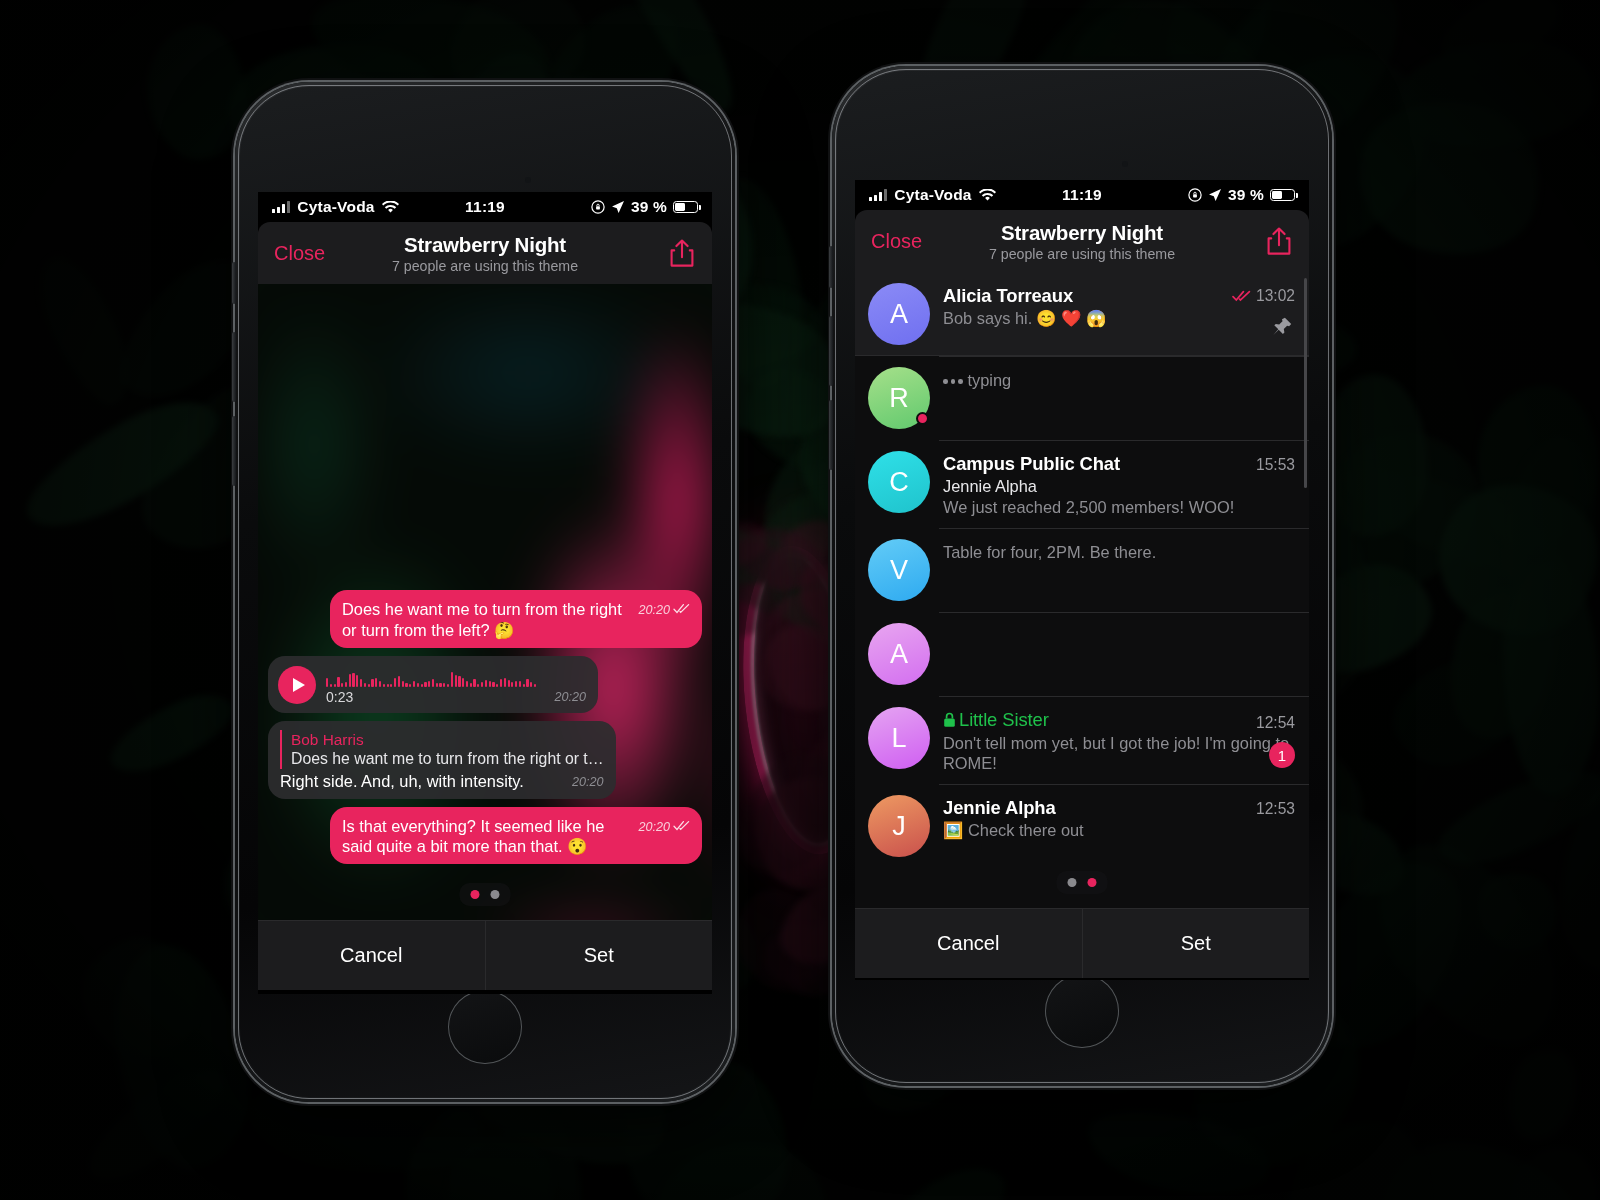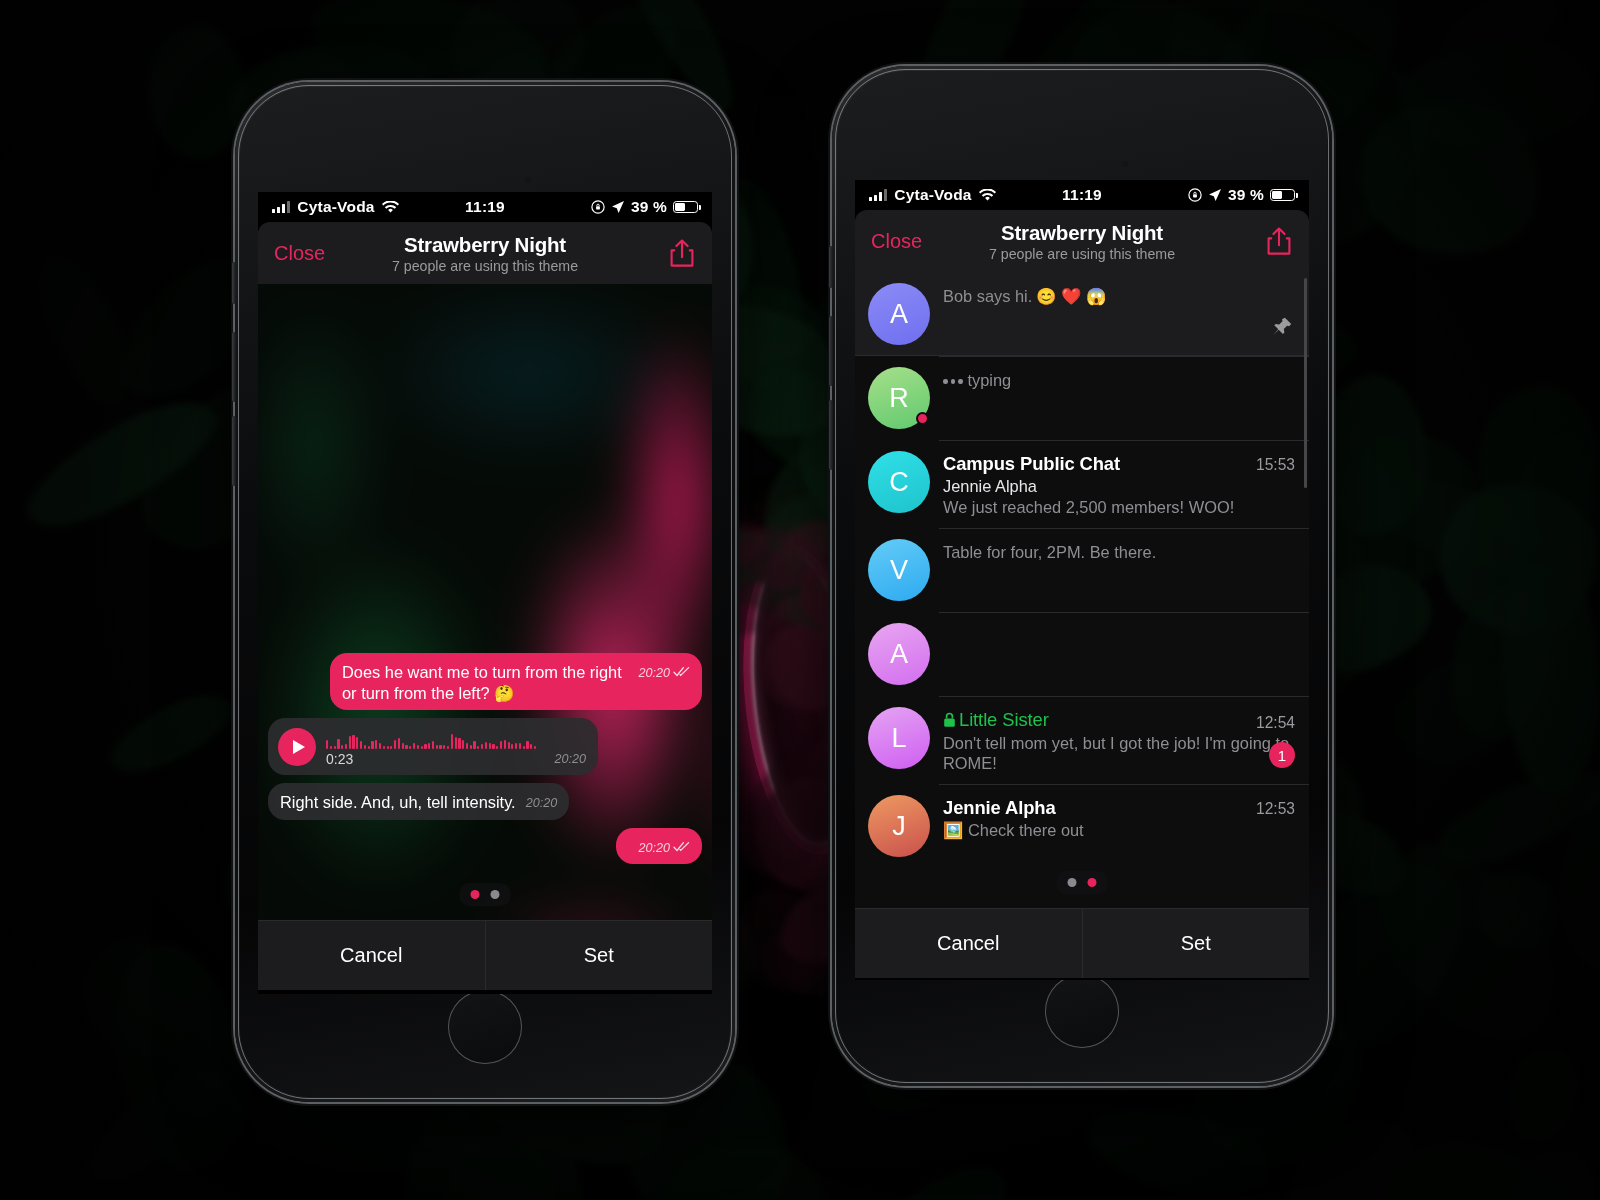--- a/index.html
+++ b/index.html
@@ -617,35 +617,40 @@
                 <i style="height: 3px;"></i>
               </div>
             <div class="vrow">
               <span class="vdur">0:23</span>
               <span class="vtime">20:20</span>
             </div>
           </div>
         </div>
 
         <div class="bub in" style="max-width:392px;">
+          <div class="reply-line">
+            <div class="reply-name">Bob Harris</div>
+            <div class="reply-text">Does he want me to turn from the right or t…</div>
+          </div>
           <span class="meta">
             <span>20:20</span>
           </span>
-          <span>Right side. And, uh, tell intensity.</span>
+          <span>Right side. And, uh, with intensity.</span>
         </div>
 
         <div class="bub out">
           <span class="meta">
             <span>20:20</span>
             <span class="ticks">
               <svg width="17" height="11" viewBox="0 0 17 11">
                   <path d="M1 6.2 4 9.4 10.4 1.6M7 8.6l.7.8L15.6 1.6" fill="none" stroke="rgba(255,255,255,.85)" stroke-width="1.3" stroke-linecap="round"></path>
                 </svg>
             </span>
           </span>
+          <span>Is that everything? It seemed like he said quite a bit more than that. 😯</span>
         </div>
 
       </div>
 
       <div class="dots">
         <span class="dot on"></span>
         <span class="dot"></span>
       </div>
     </div>
 
@@ -717,20 +722,29 @@
         </span>
       </div>
     </div>
 
     <div class="list" id="chat-list">
       <div class="row sel">
           <div class="av" style="background: linear-gradient(160deg, rgb(139, 139, 246), rgb(111, 111, 240));">
             <span>A</span>
           </div>
           <div class="rc">
+            <div class="rtop">
+              <div class="rname"><span>Alicia Torreaux</span></div>
+              <div class="rtime">
+                <svg width="19" height="12" viewBox="0 0 19 12">
+                  <path d="M1 6.6 4.3 10 11.4 1.6M7.6 9.2l.8.8L17.4 1.6" fill="none" stroke="#e8245e" stroke-width="1.7" stroke-linecap="round"></path>
+                </svg>
+                <span>13:02</span>
+              </div>
+            </div>
             <div class="rprev"><span>Bob says hi. 😊 ❤️ 😱</span></div>
           </div>
           <span class="pin"><svg width="22" height="22" viewBox="0 0 22 22">
               <path d="M13.9 1.8 20.2 8.1l-2.1 2.1-2-.5-3.3 3.3.6 3.4-1.5 1.5-4.2-4.2-5.4 5.4 5-5.8-4-4L4.8 8l3.4.6 3.3-3.3-.5-2z" fill="#9a9a9f"></path>
             </svg></span>
         </div>
         <div class="row">
           <div class="av" style="background: linear-gradient(160deg, rgb(166, 224, 138), rgb(97, 201, 110));">
             <span>R</span>
             <span class="online"></span>

